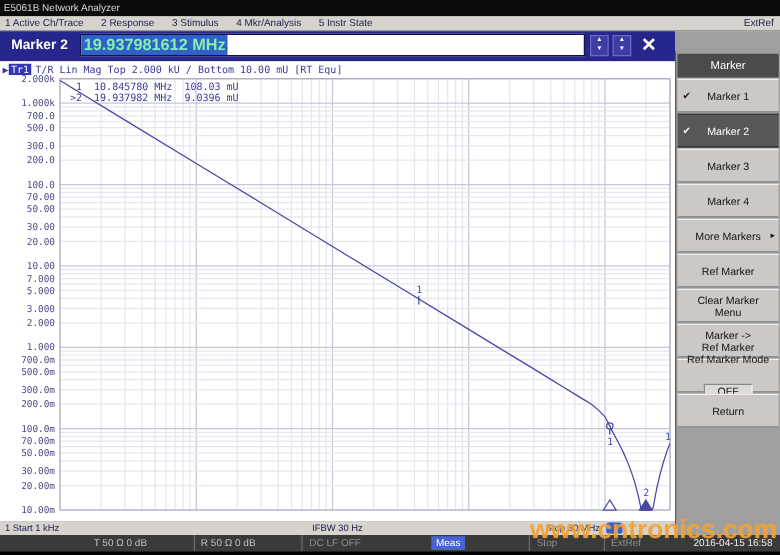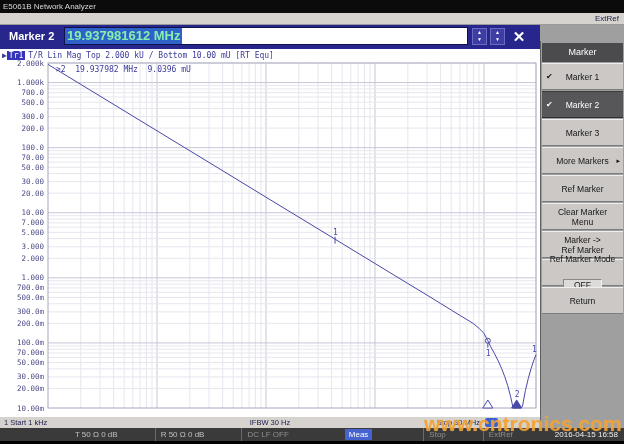--- a/index.html
+++ b/index.html
@@ -60,20 +60,27 @@
     text-shadow:0 0 1px rgba(255,210,140,0.5);}
 </style>
 </head>
 <body>
 
 <div class="screen">
 
   <div class="titlebar">E5061B Network Analyzer</div>
 
   <div class="menubar">
+    <div class="items">
+        <span class="mitem">1 Active Ch/Trace</span>
+        <span class="mitem">2 Response</span>
+        <span class="mitem">3 Stimulus</span>
+        <span class="mitem">4 Mkr/Analysis</span>
+        <span class="mitem">5 Instr State</span>
+      </div>
     <span class="resize">ExtRef</span>
   </div>
 
   <div class="markerbar">
     <span class="mlabel">Marker 2</span>
     <div class="minput"><span class="sel">19.937981612 MHz</span></div>
     <div class="spinbtn" style="left:472px">▲<br>▼</div>
     <div class="spinbtn" style="left:490px">▲<br>▼</div>
     <div class="closebtn">✕</div>
   </div>
@@ -207,21 +214,21 @@
           <circle cx="487.8378229828628" cy="291.7351835316838" r="2.5" fill="none" stroke="#4848a8" stroke-width="1"></circle>
           <line x1="487.8378229828628" y1="294.2351835316838" x2="487.8378229828628" y2="298.7351835316838" stroke="#4848a8" stroke-width="1"></line>
           <text x="485.8378229828628" y="306.7351835316838" font-size="8" fill="#4848a8" font-family="DejaVu Sans Mono, monospace">1</text>
           <polygon points="487.8378229828628,351 482.8378229828628,359 492.8378229828628,359" fill="#ffffff" stroke="#4848a8" stroke-width="1"></polygon>
         </g>
         <g>
           <text x="514.6592803766379" y="348" font-size="8" fill="#4848a8" font-family="DejaVu Sans Mono, monospace">2</text>
           <polygon points="516.6592803766379,351 511.65928037663787,359 521.6592803766379,359" fill="#4848a8" stroke="#4848a8" stroke-width="1"></polygon>
         </g>
       </svg>
-    <div class="readout" id="readout"><div>&gt;2  19.937982 MHz  9.0396 mU</div></div>
+    <div class="readout" id="readout"><div> 1  10.845780 MHz  108.03 mU</div><div>&gt;2  19.937982 MHz  9.0396 mU</div></div>
   </div>
 
   <div class="freqrow">
     <span class="ifbw">IFBW 30 Hz</span>
     <span class="start">1 Start 1 kHz</span>
     <span class="stop">Stop 30 MHz</span>
     <span class="kbicon"></span>
   </div>
 
   <div class="channelbar" id="channelbar">
@@ -243,20 +250,23 @@
           <div>Marker 1</div>
         </div>
         <div class="skey active">
           <span class="check">✔</span>
           <div>Marker 2</div>
         </div>
         <div class="skey">
           <div>Marker 3</div>
         </div>
         <div class="skey">
+          <div>Marker 4</div>
+        </div>
+        <div class="skey">
           <div>More Markers</div>
           <span class="subarrow">▸</span>
         </div>
         <div class="skey">
           <div>Ref Marker</div>
         </div>
         <div class="skey">
           <div>Clear Marker</div>
           <div>Menu</div>
         </div>

